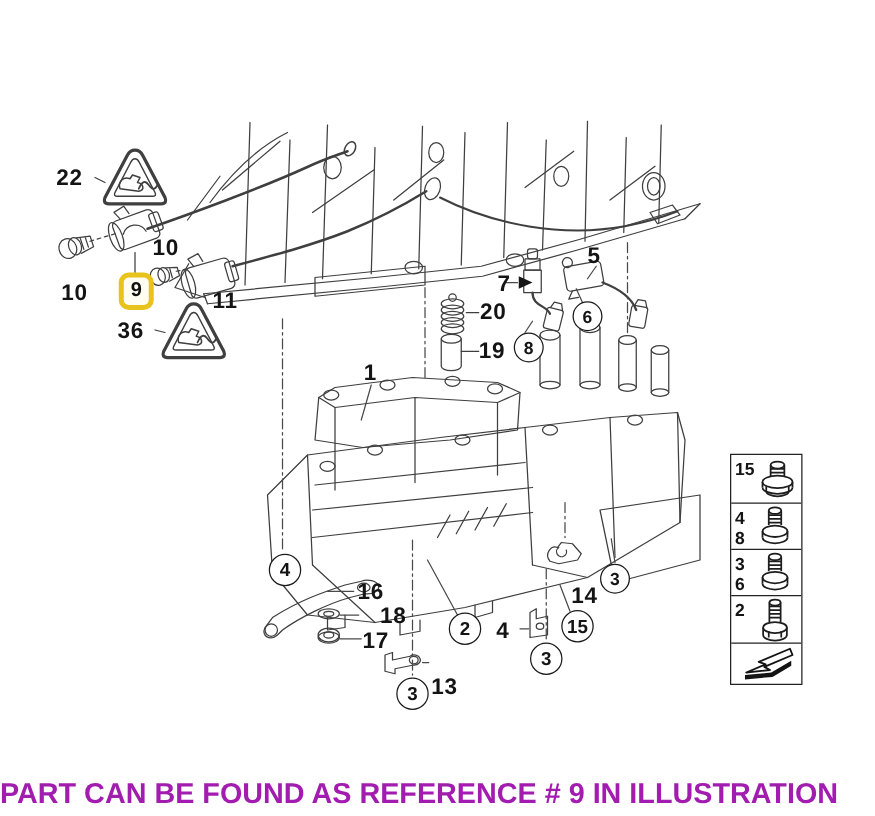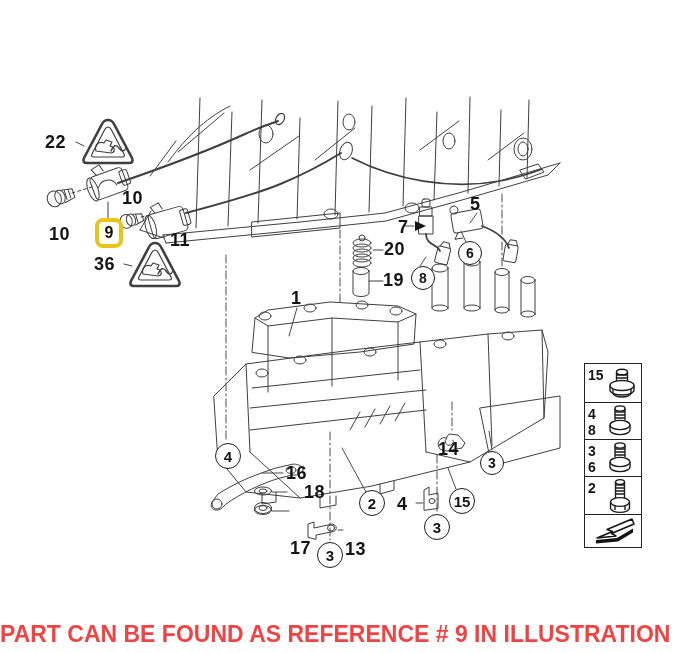--- a/index.html
+++ b/index.html
@@ -14,22 +14,22 @@
   .circ.sm{width:24px;height:24px;font-size:14px;}
   .hl{position:absolute;left:95px;top:218px;width:28px;height:30px;border:4.5px solid #e8c31b;
       border-radius:8px;background:#fffdf2;display:flex;align-items:center;justify-content:center;
       font:700 16px "Liberation Sans","DejaVu Sans",sans-serif;color:#111;box-sizing:border-box;}
   .legend{position:absolute;left:584px;top:363px;width:58px;border:1.6px solid #222;
           background:#fff;box-sizing:border-box;}
   .lrow{display:flex;align-items:center;border-top:1.5px solid #222;padding:1px 1px 1px 3px;box-sizing:border-box;}
   .lrow:first-child{border-top:none;}
   .lnums{width:17px;align-self:stretch;display:flex;flex-direction:column;justify-content:space-between;
          font:700 14px "Liberation Sans","DejaVu Sans",sans-serif;color:#141414;padding:2px 0;}
-  .caption{position:absolute;left:0;top:621px;width:700px;text-align:left;
-           font:700 23px "Liberation Sans","DejaVu Sans",sans-serif;color:#ef4444;white-space:nowrap;}
+  .caption{position:absolute;left:0;top:621px;width:604px;text-align:center;
+           font:700 23px "Liberation Sans","DejaVu Sans",sans-serif;color:#a21caf;white-space:nowrap;}
 </style>
 </head>
 <body>
 
 <div class="stage">
 
   <svg width="700" height="653" viewBox="0 0 700 653">
     <g fill="none" stroke="#3f3f3f" stroke-width="1" stroke-linecap="round" stroke-linejoin="round">
 
       <g>
@@ -241,24 +241,24 @@
   <div class="lbl" style="left:122px;top:188px;">10</div>
   <div class="lbl" style="left:94px;top:254px;">36</div>
   <div class="lbl" style="left:170px;top:230px;">11</div>
   <div class="lbl" style="left:291px;top:288px;">1</div>
   <div class="lbl" style="left:384px;top:239px;">20</div>
   <div class="lbl" style="left:383px;top:270px;">19</div>
   <div class="lbl" style="left:398px;top:217px;">7</div>
   <div class="lbl" style="left:470px;top:194px;">5</div>
   <div class="lbl" style="left:286px;top:463px;">16</div>
   <div class="lbl" style="left:304px;top:482px;">18</div>
-  <div class="lbl" style="left:290px;top:502px;margin-top:36px;">17</div>
+  <div class="lbl" style="left:290px;top:502px;">17</div>
   <div class="lbl" style="left:345px;top:521px;margin-top:18px;">13</div>
   <div class="lbl" style="left:397px;top:494px;">4</div>
-  <div class="lbl" style="left:438px;top:439px;">14</div>
+  <div class="lbl" style="left:438px;top:466px;padding-left:19px;">14</div>
 
   <div class="hl">
     <span>9</span>
   </div>
 
   <div class="circ sm" style="left:411px;top:266px;">8</div>
   <div class="circ sm" style="left:458px;top:241px;">6</div>
   <div class="circ" style="left:215px;top:443px;">4</div>
   <div class="circ" style="left:359px;top:490px;">2</div>
   <div class="circ" style="left:317px;top:542px;">3</div>

